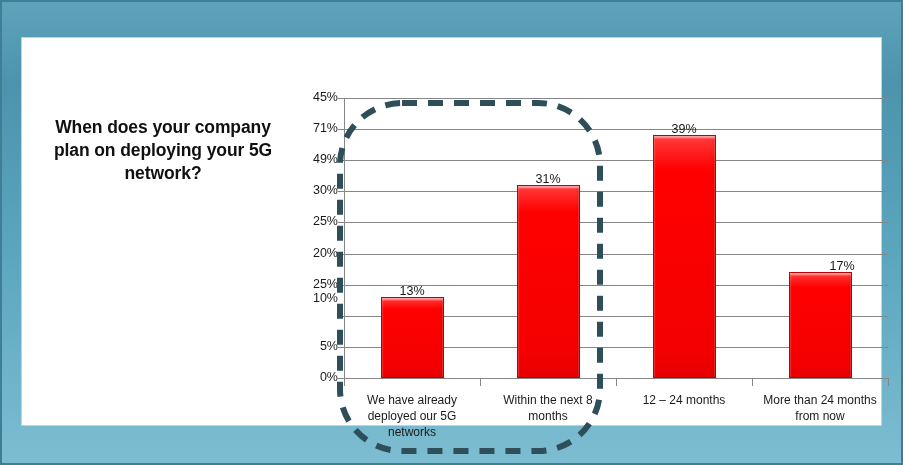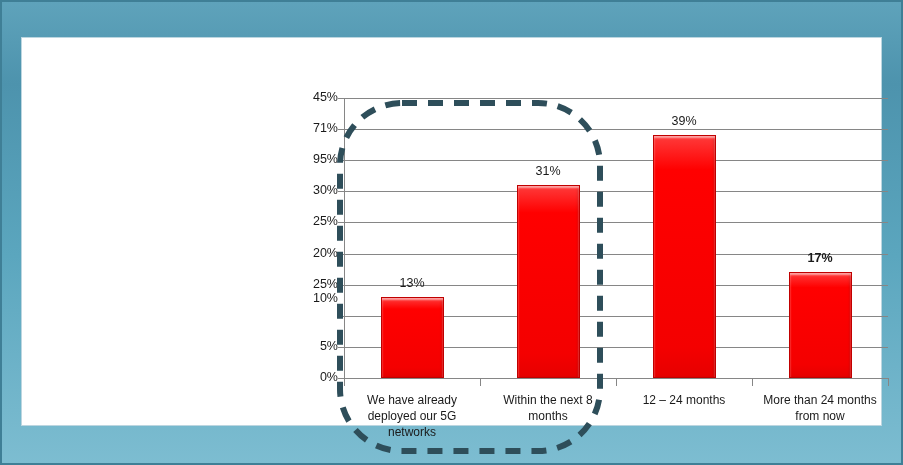--- a/index.html
+++ b/index.html
@@ -119,20 +119,21 @@
     border: 1px solid #c00000;
     box-sizing: border-box;
     box-shadow: inset 0 2px 2px rgba(255,255,255,0.55),
                 inset -2px 0 2px rgba(0,0,0,0.10);
   }
   .bar-label {
     position: absolute;
     text-align: center;
     font-size: 12.5px;
     color: #1a1a1a;
+    margin-top: 8px;
   }
 
   .cat-label {
     position: absolute;
     top: 344px;
     text-align: center;
     font-size: 12px;
     line-height: 1.35;
     color: #1a1a1a;
   }
@@ -149,20 +150,21 @@
   #highlight svg { display: block; }
 </style>
 </head>
 <body>
 
 <div id="slide">
   <div id="slide-border"></div>
 
   <div id="card">
 
+    <div id="question">When does your company plan on deploying your 5G network?</div>
 
     <div id="chart">
       <div class="axis-y"></div>
       <div class="axis-x"></div>
       <div id="grid-layer">
           <div class="gridline" style="left: 70px; top: 330px;"></div>
           <div class="gridline" style="left: 70px; top: 298.889px;"></div>
           <div class="gridline" style="left: 70px; top: 267.778px;"></div>
           <div class="gridline" style="left: 70px; top: 236.667px;"></div>
           <div class="gridline" style="left: 70px; top: 205.556px;"></div>
@@ -185,40 +187,40 @@
           <div class="ytick" style="top: 50px;"></div>
         </div>
       <div id="ylabel-layer">
           <div class="ylabel" style="top: 330px; left: 6px; width: 58px; right: auto;">0%</div>
           <div class="ylabel" style="top: 298.889px; left: 6px; width: 58px; right: auto;">5%</div>
           <div class="ylabel" style="top: 251px; left: 6px; width: 58px; right: auto;">10%</div>
           <div class="ylabel" style="top: 236.667px; left: 6px; width: 58px; right: auto;">25%</div>
           <div class="ylabel" style="top: 205.556px; left: 6px; width: 58px; right: auto;">20%</div>
           <div class="ylabel" style="top: 174.444px; left: 6px; width: 58px; right: auto;">25%</div>
           <div class="ylabel" style="top: 143.333px; left: 6px; width: 58px; right: auto;">30%</div>
-          <div class="ylabel" style="top: 112.222px; left: 6px; width: 58px; right: auto;">95%</div>
+          <div class="ylabel" style="top: 112.222px; left: 6px; width: 58px; right: auto;">49%</div>
           <div class="ylabel" style="top: 81.1111px; left: 6px; width: 58px; right: auto;">71%</div>
           <div class="ylabel" style="top: 50px; left: 6px; width: 58px; right: auto;">45%</div>
         </div>
       <div id="xtick-layer">
           <div class="xtick" style="left: 70px;"></div>
           <div class="xtick" style="left: 206px;"></div>
           <div class="xtick" style="left: 342px;"></div>
           <div class="xtick" style="left: 478px;"></div>
           <div class="xtick" style="left: 614px;"></div>
         </div>
       <div id="bars-layer">
           <div class="bar" style="left: 106.5px; top: 249.111px; height: 80.8889px; width: 63px; bottom: auto;"></div>
           <div class="bar-label" style="left: 98px; width: 80px; top: 228.111px;">13%</div>
           <div class="bar" style="left: 242.5px; top: 137.111px; height: 192.889px; width: 63px; bottom: auto;"></div>
           <div class="bar-label" style="left: 234px; width: 80px; top: 116.111px;">31%</div>
           <div class="bar" style="left: 378.5px; top: 87.3333px; height: 242.667px; width: 63px; bottom: auto;"></div>
           <div class="bar-label" style="left: 370px; width: 80px; top: 66.3333px;">39%</div>
           <div class="bar" style="left: 514.5px; top: 224.222px; height: 105.778px; width: 63px; bottom: auto;"></div>
-          <div class="bar-label" style="left: 506px; width: 80px; top: 203.222px; font-weight: bold;">17%</div>
+          <div class="bar-label" style="left: 528px; width: 80px; top: 203.222px;">17%</div>
         </div>
       <div id="catlabel-layer">
           <div class="cat-label" style="left: 74px; width: 128px;">We have already deployed our 5G networks</div>
           <div class="cat-label" style="left: 210px; width: 128px;">Within the next 8 months</div>
           <div class="cat-label" style="left: 346px; width: 128px;">12 – 24 months</div>
           <div class="cat-label" style="left: 482px; width: 128px;">More than 24 months from now</div>
         </div>
     </div>
 
     <div id="highlight">

